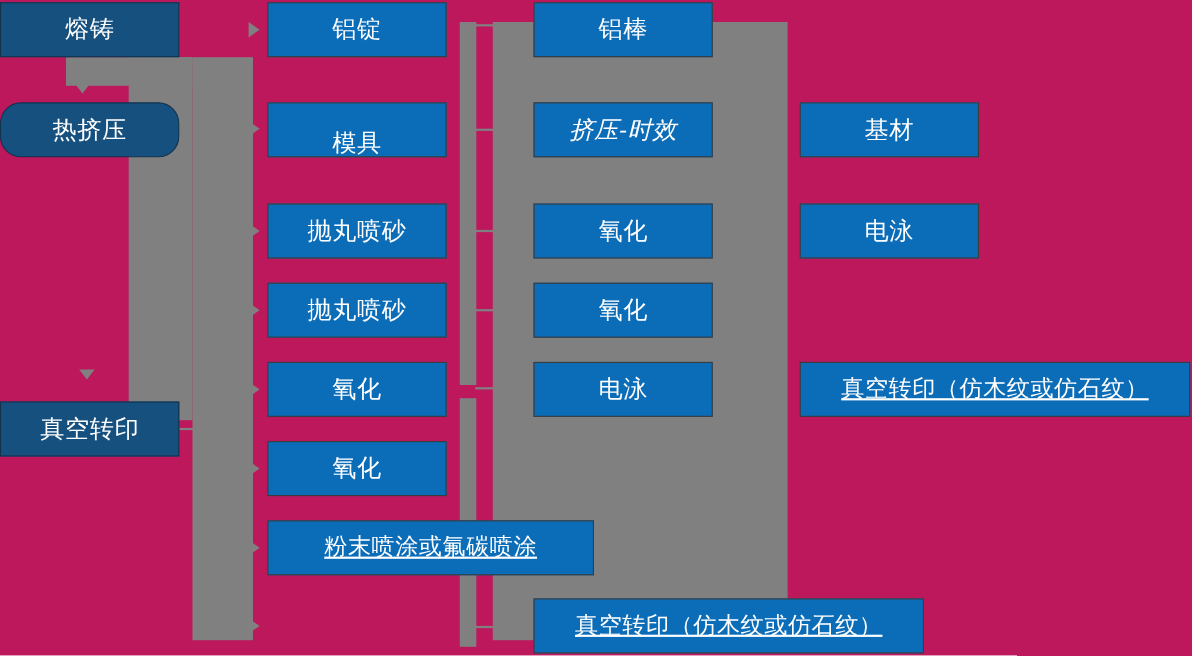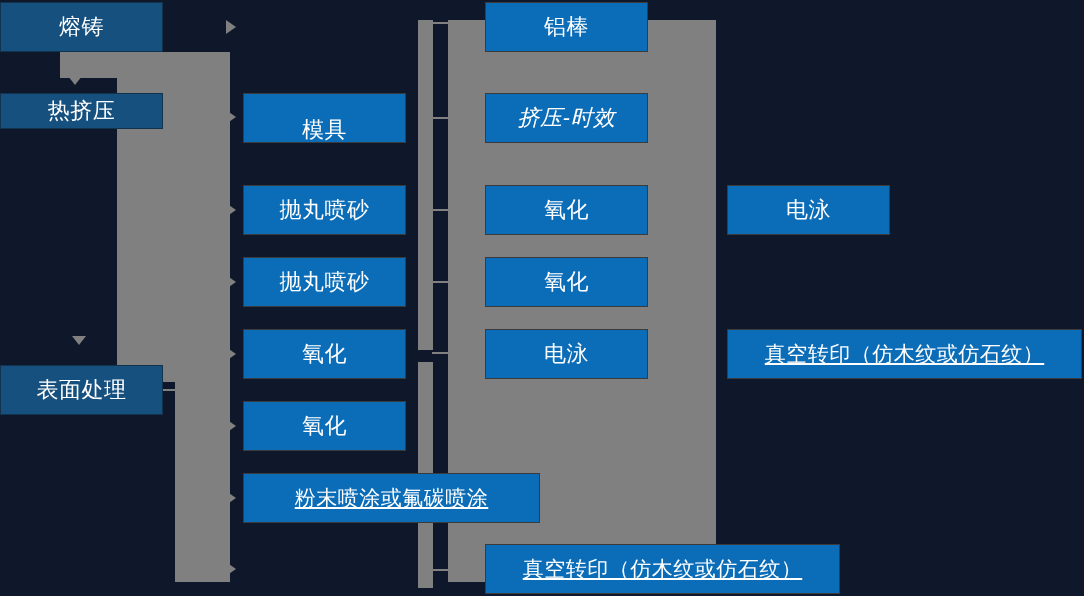--- a/index.html
+++ b/index.html
@@ -4,21 +4,21 @@
 <style>
   html,body{margin:0;padding:0;background:#ffffff;}
   body{
     font-family:"Liberation Sans","DejaVu Sans",sans-serif;
     -webkit-font-smoothing:antialiased;
   }
   #canvas{
     position:relative;
     width:1084px;
     height:596px;
-    background:#0f172a;
+    background:#be185d;
     overflow:hidden;
   }
 
   
   .gray{
     position:absolute;
     background:#808080;
   }
   .arrow-right{
     position:absolute;
@@ -116,30 +116,34 @@
 
   <div class="arrow-right" style="left:702px;top:111px;"></div>
   <div class="arrow-right" style="left:702px;top:203px;"></div>
   <div class="arrow-right" style="left:702px;top:347px;"></div>
 
   <div class="node dark fs22" style="left:0px;top:2px;width:163px;height:50px;">
     <div class="shadow-strip"></div>
     <span>熔铸</span>
   </div>
 
-  <div class="node dark fs22" style="left:0px;top:93px;width:163px;height:36px;">
+  <div class="node dark fs22" style="left:0px;top:93px;width:163px;height:50px;border-radius:19px;">
     <div class="shadow-strip"></div>
     <span>热挤压</span>
   </div>
 
   <div class="node dark fs22" style="left:0px;top:365px;width:163px;height:50px;">
     <div class="shadow-strip"></div>
-    <span>表面处理</span>
-  </div>
-
+    <span>真空转印</span>
+  </div>
+
+  <div class="node light fs22" style="left:243px;top:2px;width:163px;height:50px;">
+    <div class="shadow-strip"></div>
+    <span>铝锭</span>
+  </div>
 
   <div class="node light fs22" style="left:243px;top:93px;width:163px;height:50px;align-items:flex-end;">
     <div class="shadow-strip"></div>
     <span>模具</span>
   </div>
 
   <div class="node light fs22" style="left:243px;top:185px;width:163px;height:50px;">
     <div class="shadow-strip"></div>
     <span>抛丸喷砂</span>
   </div>
@@ -188,20 +192,24 @@
   <div class="node light fs22" style="left:485px;top:329px;width:163px;height:50px;">
     <div class="shadow-strip"></div>
     <span>电泳</span>
   </div>
 
   <div class="node light fs21" style="left:485px;top:544px;width:355px;height:50px;">
     <div class="shadow-strip"></div>
     <span>真空转印（仿木纹或仿石纹）</span>
   </div>
 
+  <div class="node light fs22" style="left:727px;top:93px;width:163px;height:50px;">
+    <div class="shadow-strip"></div>
+    <span>基材</span>
+  </div>
 
   <div class="node light fs22" style="left:727px;top:185px;width:163px;height:50px;">
     <div class="shadow-strip"></div>
     <span>电泳</span>
   </div>
 
   <div class="node light fs21" style="left:727px;top:329px;width:355px;height:50px;">
     <div class="shadow-strip"></div>
     <span>真空转印（仿木纹或仿石纹）</span>
   </div>

